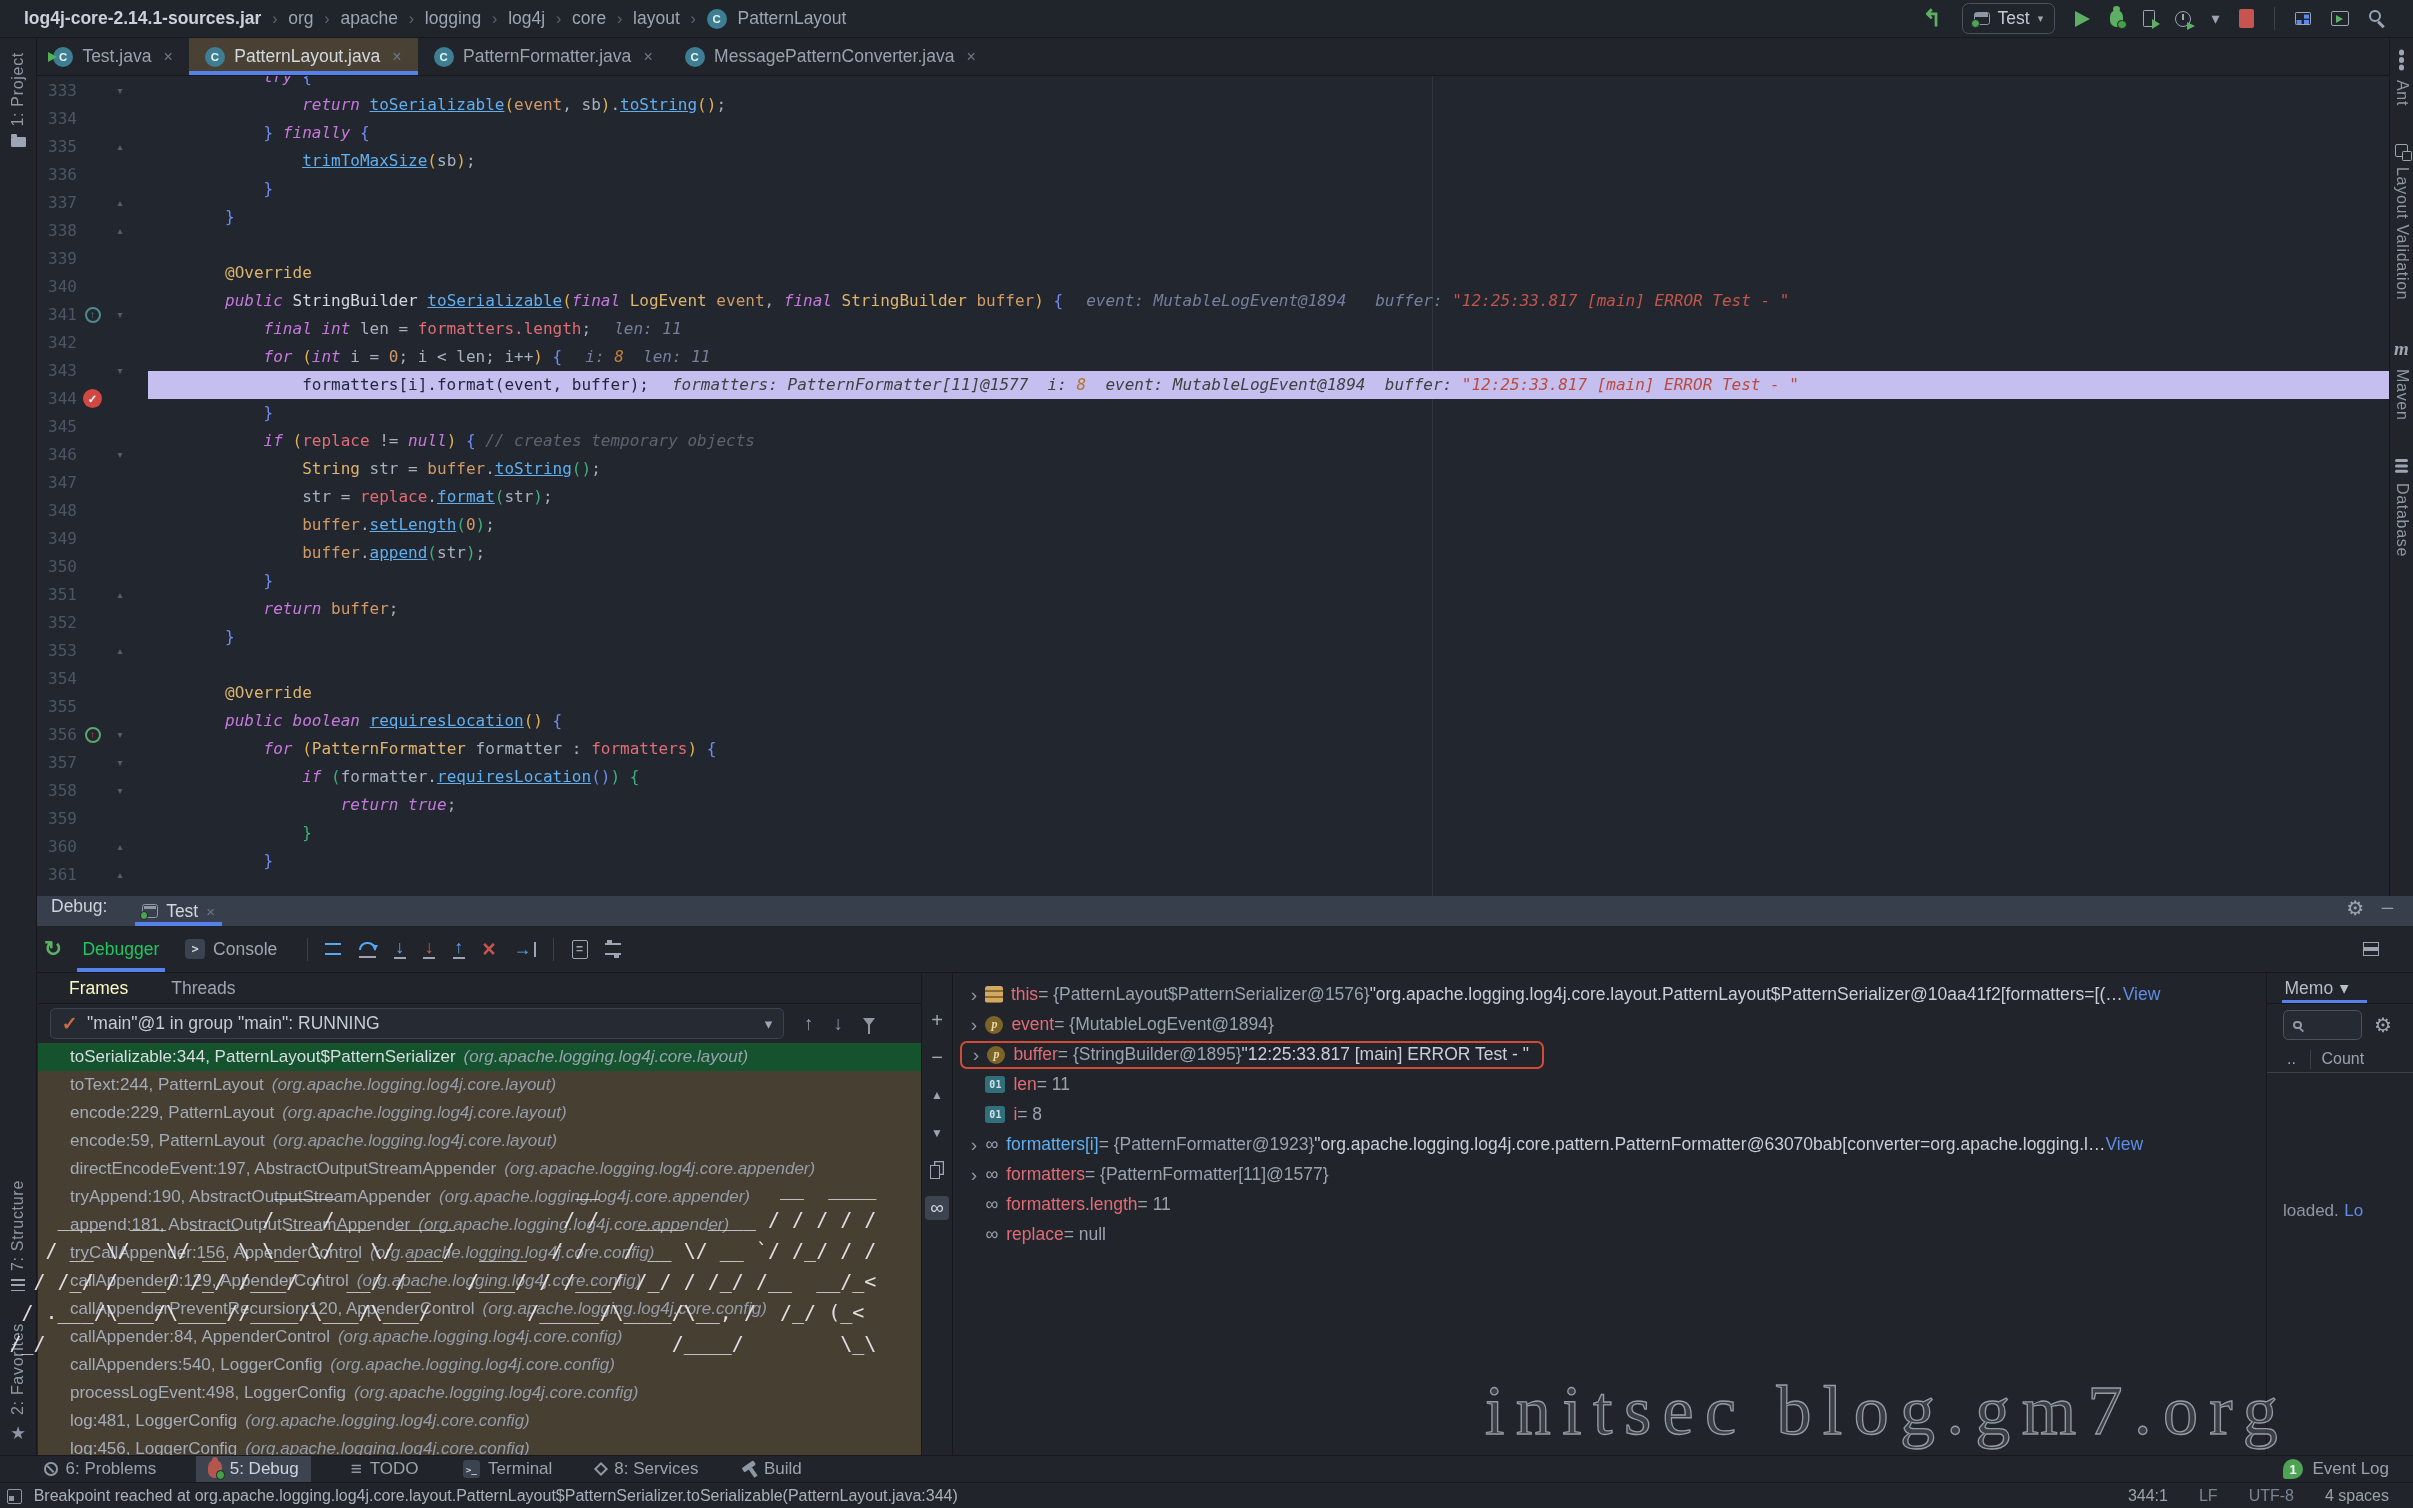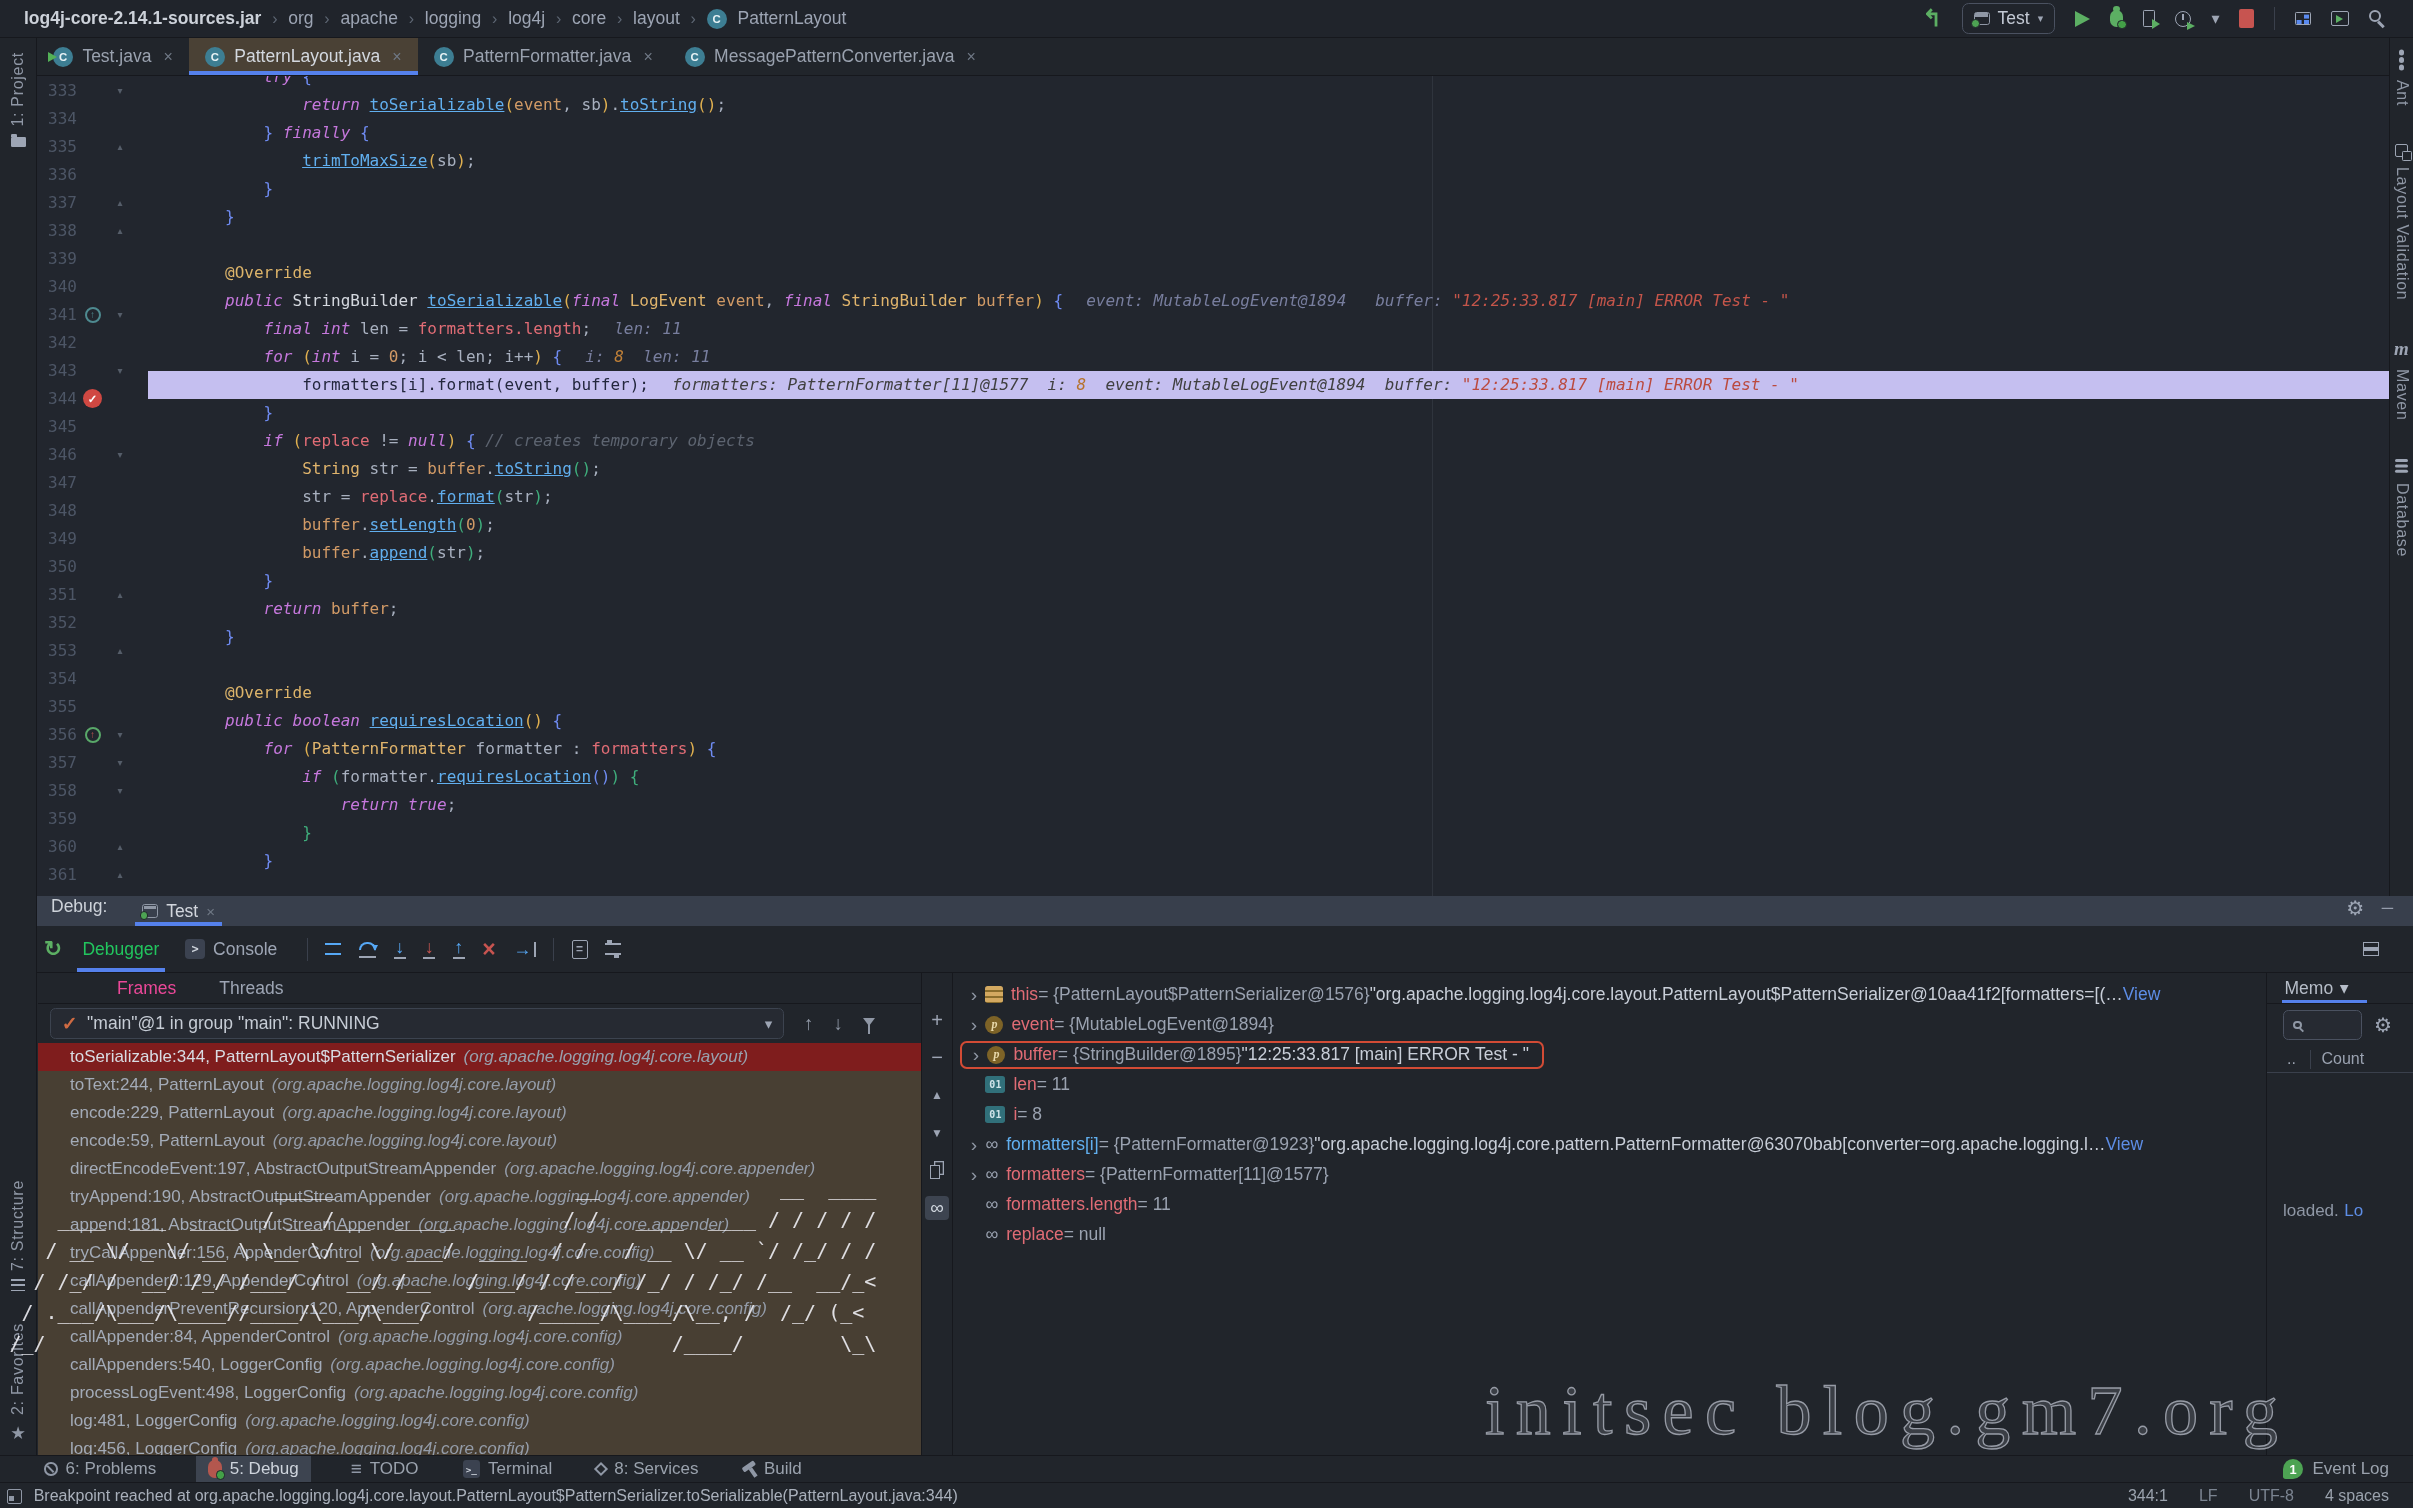--- a/index.html
+++ b/index.html
@@ -92,28 +92,28 @@
   .dtab.active::after{content:"";position:absolute;left:0;right:0;bottom:0;height:4px;background:#5581ec;}
   .dbg-toolbar .grp{display:flex;align-items:center;gap:17.5px;margin-left:9.4px;}
   .dbg-toolbar .far{margin-left:auto;margin-right:34px;display:flex;gap:16px;}
 
   .dbg-content{display:flex;height:482px;}
   .dbg-lstrip{width:38px;display:flex;flex-direction:column;align-items:center;gap:20px;padding-top:23px;}
   .dbg-lstrip .hsep{width:20px;height:0.7px;background:#3a404c;}
 
   .frames-col{width:884px;display:flex;flex-direction:column;border-right:0.7px solid #16181d;}
   .frames-tabs{height:31px;display:flex;align-items:center;gap:43px;padding-left:31px;border-bottom:0.7px solid #16181d;font-size:17.5px;}
-  .frames-tabs .on{color:#ec4899;margin-left:48px;}
+  .frames-tabs .on{color:#fef9c3;}
   .thread-row{height:39px;display:flex;align-items:center;gap:20px;padding:0 12px;}
   .thread-sel{flex:1;max-width:734px;height:31px;background:#262a32;border:0.7px solid #3c434f;border-radius:5.4px;display:flex;align-items:center;gap:9.4px;padding:0 10.8px;font-size:17.5px;color:#c6ccd5;white-space:nowrap;overflow:hidden;}
   .thread-sel .dd{margin-left:auto;color:#9da5b4;font-size:15px;}
   .frames-list{flex:1;background:#483f33;overflow:hidden;}
   .frow{height:28px;display:flex;align-items:center;padding-left:32px;font-size:17px;color:#a3abb8;white-space:nowrap;overflow:hidden;}
   .frow .pkg{color:#949ca9;font-style:italic;margin-left:8px;}
-  .frow.sel{background:#7f1d1d;color:#d8dce3;text-align:center;}
+  .frow.sel{background:#14532d;color:#d8dce3;text-align:center;}
   .frow.sel .pkg{color:#98a1ae;}
 
   .watch-col{width:31px;border-right:0.7px solid #16181d;display:flex;flex-direction:column;align-items:center;gap:13.5px;padding-top:35px;font-size:16px;color:#9da5b4;}
   .watch-col .wi{width:24px;height:24px;display:flex;align-items:center;justify-content:center;}
   .watch-col .wi.on{background:#3d4450;border-radius:4px;color:#d3d9e1;}
 
   .vars-col{flex:1;display:flex;flex-direction:column;overflow:hidden;}
   .vars-header{height:31px;display:flex;align-items:center;padding-left:13.5px;font-size:17.5px;color:#aeb6c2;border-bottom:0.7px solid #16181d;}
   .vars-list{padding-top:6.7px;}
   .vrow{height:30px;display:flex;align-items:center;padding-left:9.4px;white-space:nowrap;overflow:hidden;font-size:17.5px;}

